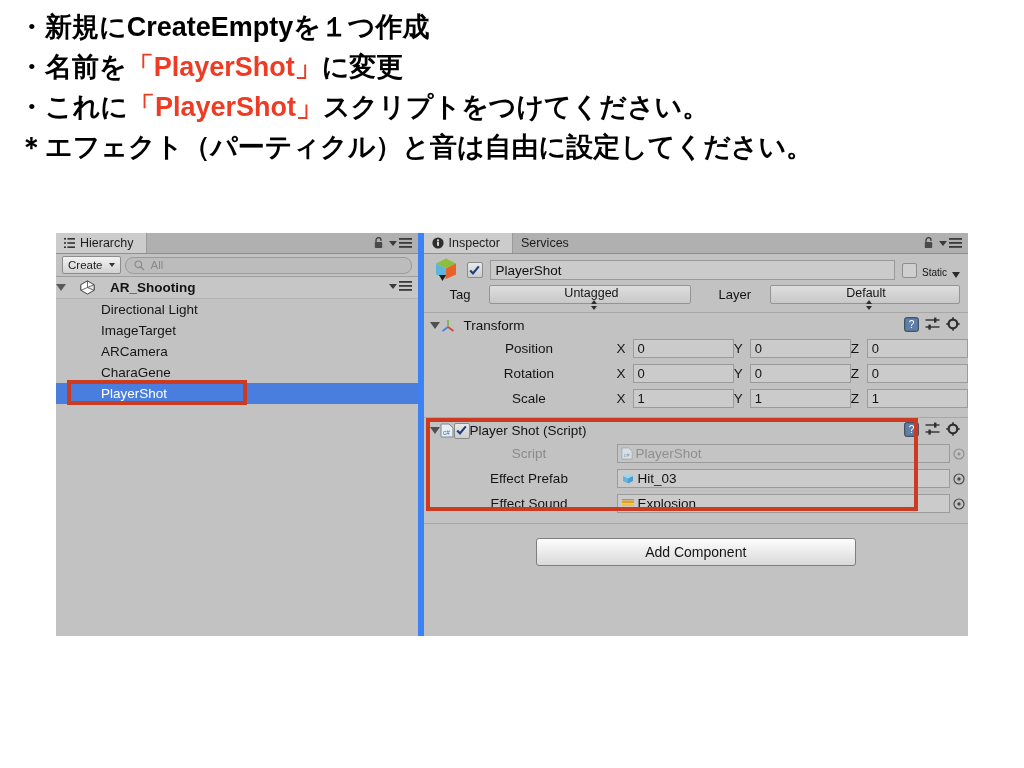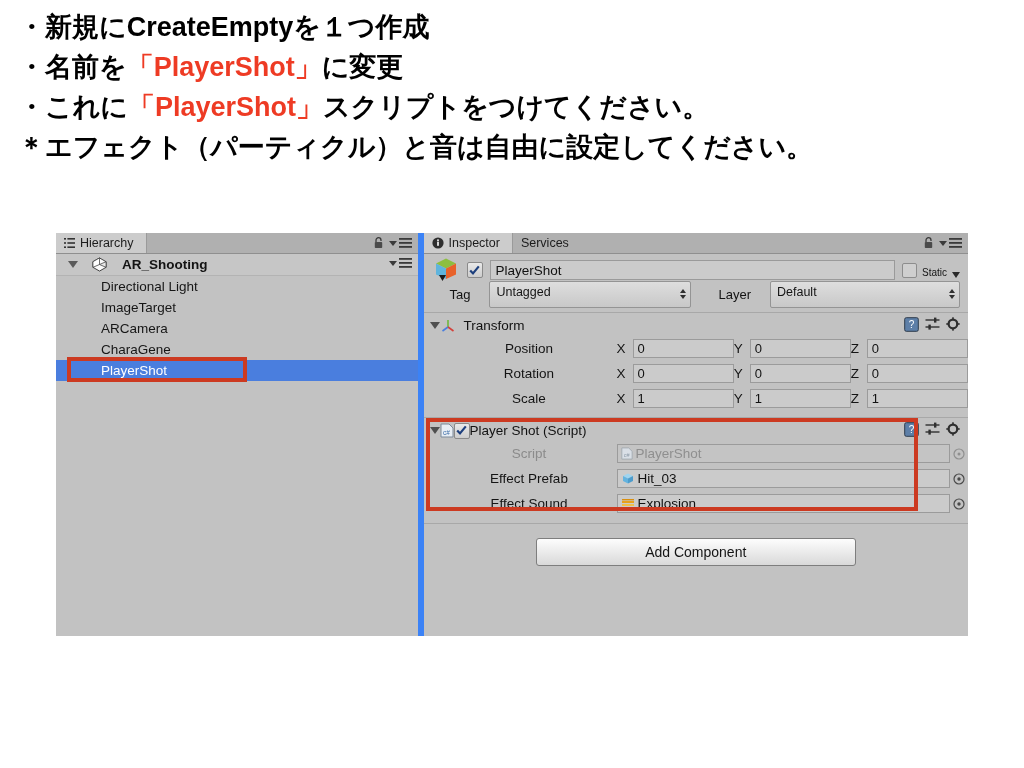--- a/index.html
+++ b/index.html
@@ -124,21 +124,20 @@
     gap:3px;
     font-size:11.5px;
     color:#8a8a8a;
   }
   .search-field .sicon{font-size:10px;color:#8a8a8a;display:flex;align-items:center;}
 
   .root-row{
     height:21px;
     background:#c6c6c6;
     display:flex;align-items:center;
-    padding-left:12px;
     font-size:13.5px;
     font-weight:bold;
     color:#141414;
     border-bottom:1px solid #b3b3b3;
     position:relative;
     gap:10px;
   }
   .tri{
     width:0;height:0;
     border-left:5px solid transparent;
@@ -235,25 +234,26 @@
     display:flex;align-items:center;gap:19px;
     height:20px;margin-top:3px;
     padding-left:18px;
   }
   .lbl{font-size:13px;color:#131313;}
   .dropdown{
     height:17px;
     background:linear-gradient(to bottom,#dedede,#c8c8c8);
     border:1px solid #949494;
     border-radius:2px;
-    display:flex;align-items:flex-end;
-    padding:0 4px 8px 6px;
+    display:flex;align-items:center;
+    padding:0 4px 0 6px;
     font-size:12.5px;
     color:#141414;
     position:relative;
+    flex-direction:column;
   }
   .dropdown .dval{flex:1;}
   .dd-arrows{
     display:flex;flex-direction:column;gap:2px;margin-left:6px;
   }
   .dd-up{width:0;height:0;border-left:3px solid transparent;border-right:3px solid transparent;border-bottom:4px solid #2f2f2f;}
   .dd-dn{width:0;height:0;border-left:3px solid transparent;border-right:3px solid transparent;border-top:4px solid #2f2f2f;}
 
   .sep{height:1px;background:#a8a8a8;margin:4px 0 0 0;}
 
@@ -397,20 +397,36 @@
             </svg>
           <svg width="13" height="10" viewBox="0 0 13 10">
             <rect x="0" y="0" width="13" height="1.8" fill="#3a3a3a"></rect>
             <rect x="0" y="4" width="13" height="1.8" fill="#3a3a3a"></rect>
             <rect x="0" y="8" width="13" height="1.8" fill="#3a3a3a"></rect>
           </svg>
         </span>
       </div>
     </div>
 
+    <div class="h-toolbar">
+      <div class="create-btn">
+        <span>Create</span>
+        <span class="caret"></span>
+      </div>
+      <div class="search-field">
+        <span class="sicon">
+          <svg width="11" height="11" viewBox="0 0 11 11">
+            <circle cx="4.3" cy="4.3" r="3.3" fill="none" stroke="#8a8a8a" stroke-width="1.2"></circle>
+            <line x1="6.7" y1="6.7" x2="10" y2="10" stroke="#8a8a8a" stroke-width="1.3"></line>
+          </svg>
+        </span>
+        <span class="caret" style="border-top-color:#8a8a8a;"></span>
+        <span>All</span>
+      </div>
+    </div>
 
     <div class="root-row">
       <span class="tri"></span>
       <span class="unity-logo">
         <svg width="15" height="15" viewBox="0 0 16 16">
           <polygon points="8,1 15,5 15,11 8,15 1,11 1,5" fill="#fafafa" stroke="#3c3c3c" stroke-width="1"></polygon>
           <polygon points="8,1 8,8 1,11 1,5" fill="#ffffff" stroke="#3c3c3c" stroke-width="0.8"></polygon>
           <polygon points="8,8 15,5 15,11" fill="#e9e9e9" stroke="#3c3c3c" stroke-width="0.8"></polygon>
         </svg>
       </span>

